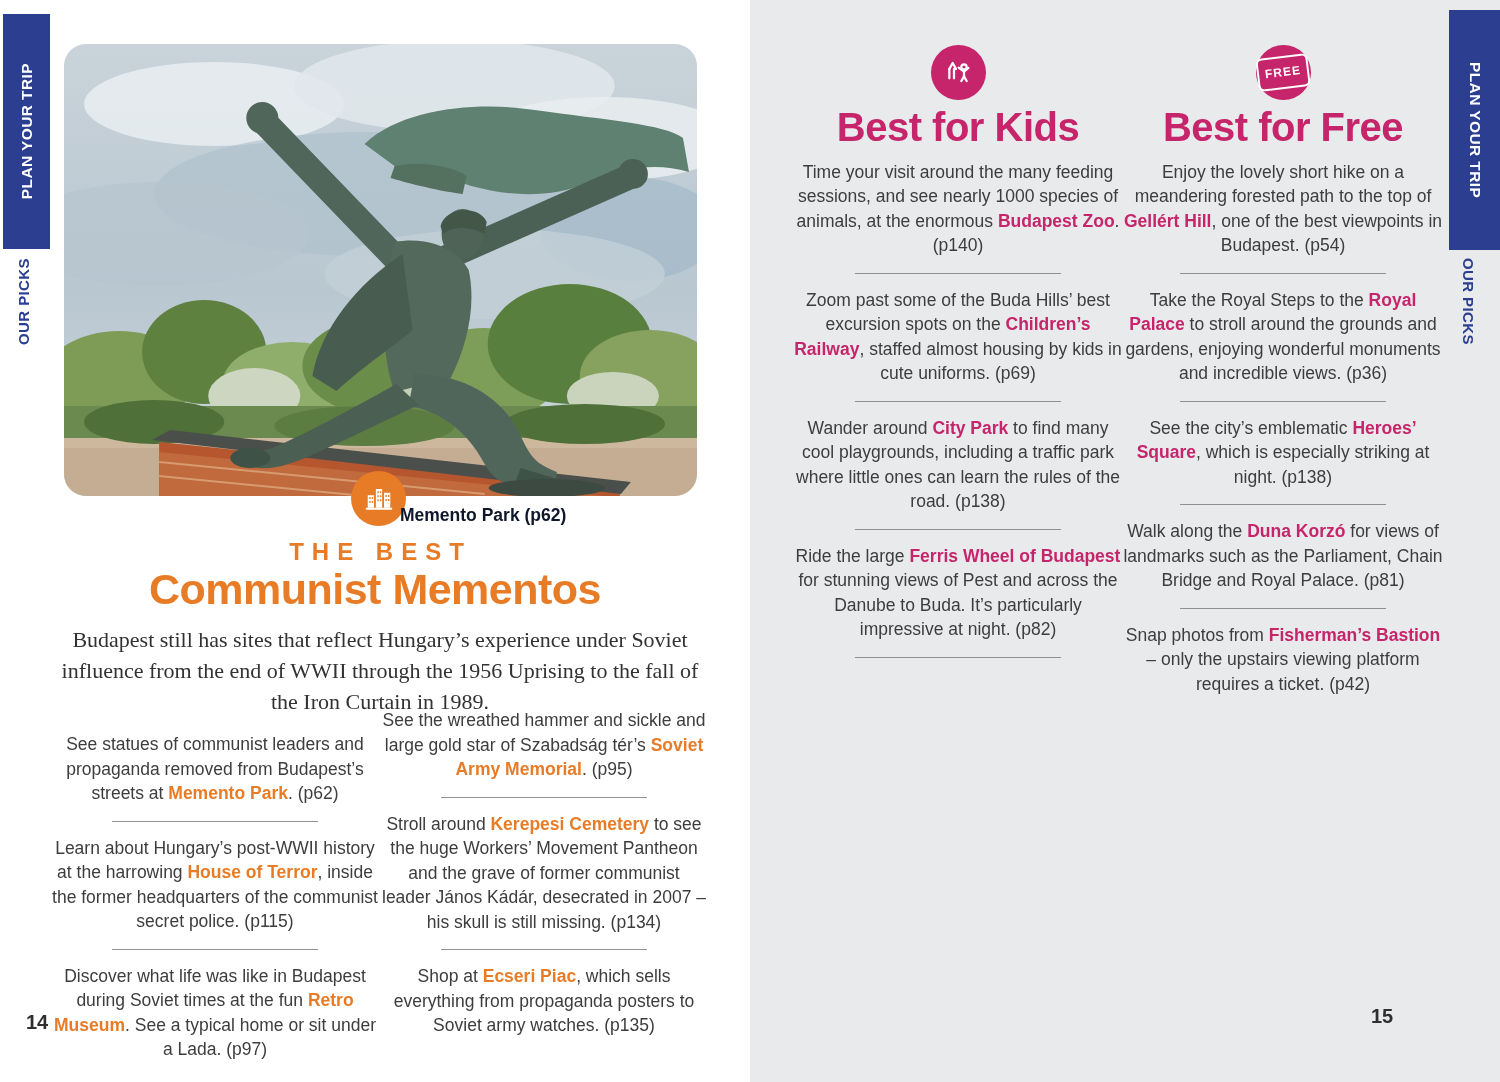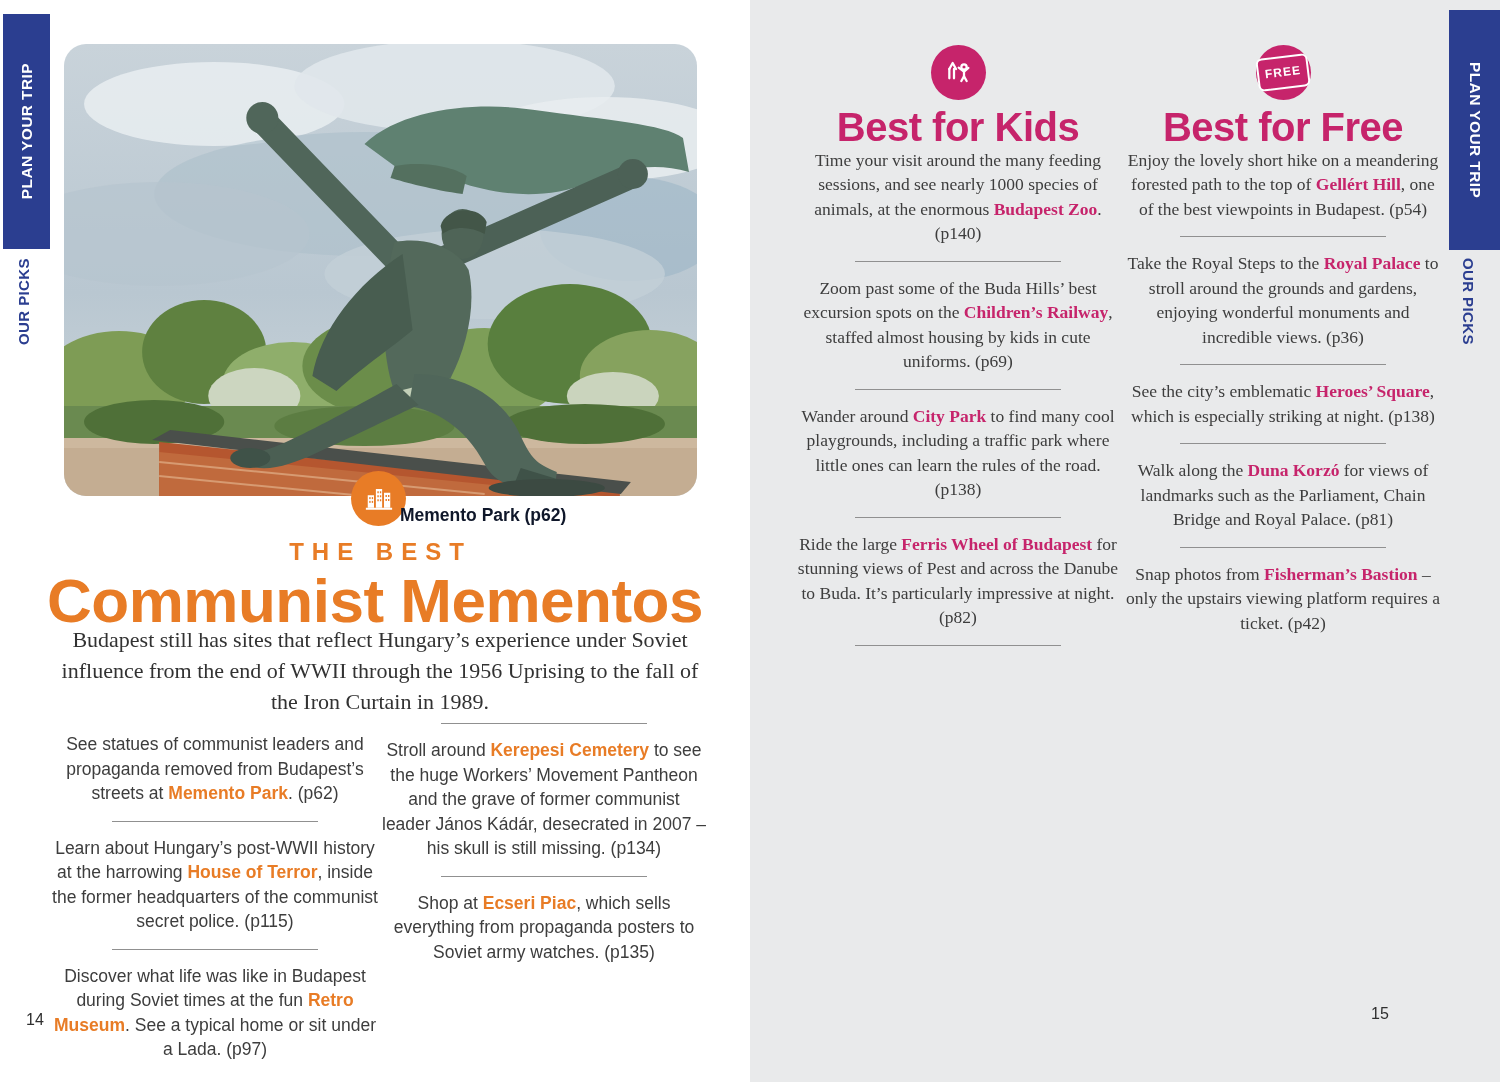--- a/index.html
+++ b/index.html
@@ -24,41 +24,41 @@
   .side-label-right{left:1460px;top:258px;}
 
   
   .photo{position:absolute;left:64px;top:44px;width:633px;height:452px;border-radius:22px;overflow:hidden;}
   .photo svg{display:block;width:100%;height:100%;}
   .caption{position:absolute;left:400px;top:505px;width:297px;text-align:left;font-weight:bold;font-size:17.5px;color:#0f172a;}
 
   .badge{position:absolute;left:351px;top:471px;width:55px;height:55px;border-radius:50%;background:var(--orange);display:flex;align-items:center;justify-content:center;}
 
   .kicker{position:absolute;left:64px;top:538px;width:633px;text-align:center;color:var(--orange);font-weight:bold;font-size:24px;letter-spacing:8px;}
-  .main-title{position:absolute;left:0;top:565px;width:750px;text-align:center;color:var(--orange);font-weight:bold;font-size:62px;letter-spacing:-.5px;}
+  .main-title{position:absolute;left:0;top:565px;width:750px;text-align:center;color:var(--orange);font-weight:bold;font-size:43px;letter-spacing:-.5px;}
   .intro{position:absolute;left:55px;top:624px;width:650px;text-align:center;font-family:"Liberation Serif",serif;font-size:22px;line-height:31px;color:#323232;}
 
   .col{position:absolute;text-align:center;font-size:17.5px;line-height:24.5px;color:var(--text);}
   .col-l1{left:52px;top:708px;width:326px;margin-top:24px;}
   .col-l2{left:382px;top:708px;width:324px;}
   .col-kids{left:793px;top:45px;width:330px;}
   .col-free{left:1122px;top:45px;width:322px;}
 
   .left-zone .hl{color:var(--orange);font-weight:bold;}
   .right-zone .hl{color:var(--pink);font-weight:bold;}
 
   hr.sep{border:none;border-top:1.5px solid var(--divider);width:206px;margin:15px auto 14px auto;}
 
   .sec-icon{width:55px;height:55px;border-radius:50%;background:var(--pink);margin:0 auto;display:flex;align-items:center;justify-content:center;}
   .sec-title{margin-top:15px;color:var(--pink);font-weight:bold;font-size:40px;letter-spacing:-.5px;}
-  .sec-items{margin-top:8px;font-family:Liberation Serif, serif;}
+  .sec-items{margin-top:20px;}
 
   .free-chip{display:inline-block;border:2.5px solid #fff;border-radius:6px;color:#fff;font-weight:bold;font-size:12px;letter-spacing:1px;padding:2px 6px;transform:rotate(-7deg);}
 
-  .pagenum{position:absolute;font-size:16px;color:#2f2f2f;}
+  .pagenum{position:absolute;font-size:20px;color:#2f2f2f;font-weight:bold;}
   .pagenum-14{left:26px;top:1011px;}
   .pagenum-15{left:1371px;top:1005px;}
 </style>
 </head>
 <body>
 
 <div class="right-page-bg"></div>
 
 <div class="tab tab-left">
   <span class="vert-up">PLAN YOUR TRIP</span>
@@ -170,20 +170,21 @@
 
   <div class="col col-l1">
     <div class="item"><span>See statues of communist leaders and propaganda removed from Budapest’s streets at </span><span class="hl">Memento Park</span><span>. (p62)</span></div>
     <hr class="sep">
     <div class="item"><span>Learn about Hungary’s post-WWII history at the harrowing </span><span class="hl">House of Terror</span><span>, inside the former headquarters of the communist secret police. (p115)</span></div>
     <hr class="sep">
     <div class="item"><span>Discover what life was like in Budapest during Soviet times at the fun </span><span class="hl">Retro Museum</span><span>. See a typical home or sit under a Lada. (p97)</span></div>
   </div>
 
   <div class="col col-l2">
+    <div class="item"><span>See the wreathed hammer and sickle and large gold star of Szabadság tér’s </span><span class="hl">Soviet Army Memorial</span><span>. (p95)</span></div>
     <hr class="sep">
     <div class="item"><span>Stroll around </span><span class="hl">Kerepesi Cemetery</span><span> to see the huge Workers’ Movement Pantheon and the grave of former communist leader János Kádár, desecrated in 2007 – his skull is still missing. (p134)</span></div>
     <hr class="sep">
     <div class="item"><span>Shop at </span><span class="hl">Ecseri Piac</span><span>, which sells everything from propaganda posters to Soviet army watches. (p135)</span></div>
   </div>
 
   <div class="pagenum pagenum-14">14</div>
 </div>
 
 <div class="right-zone">

